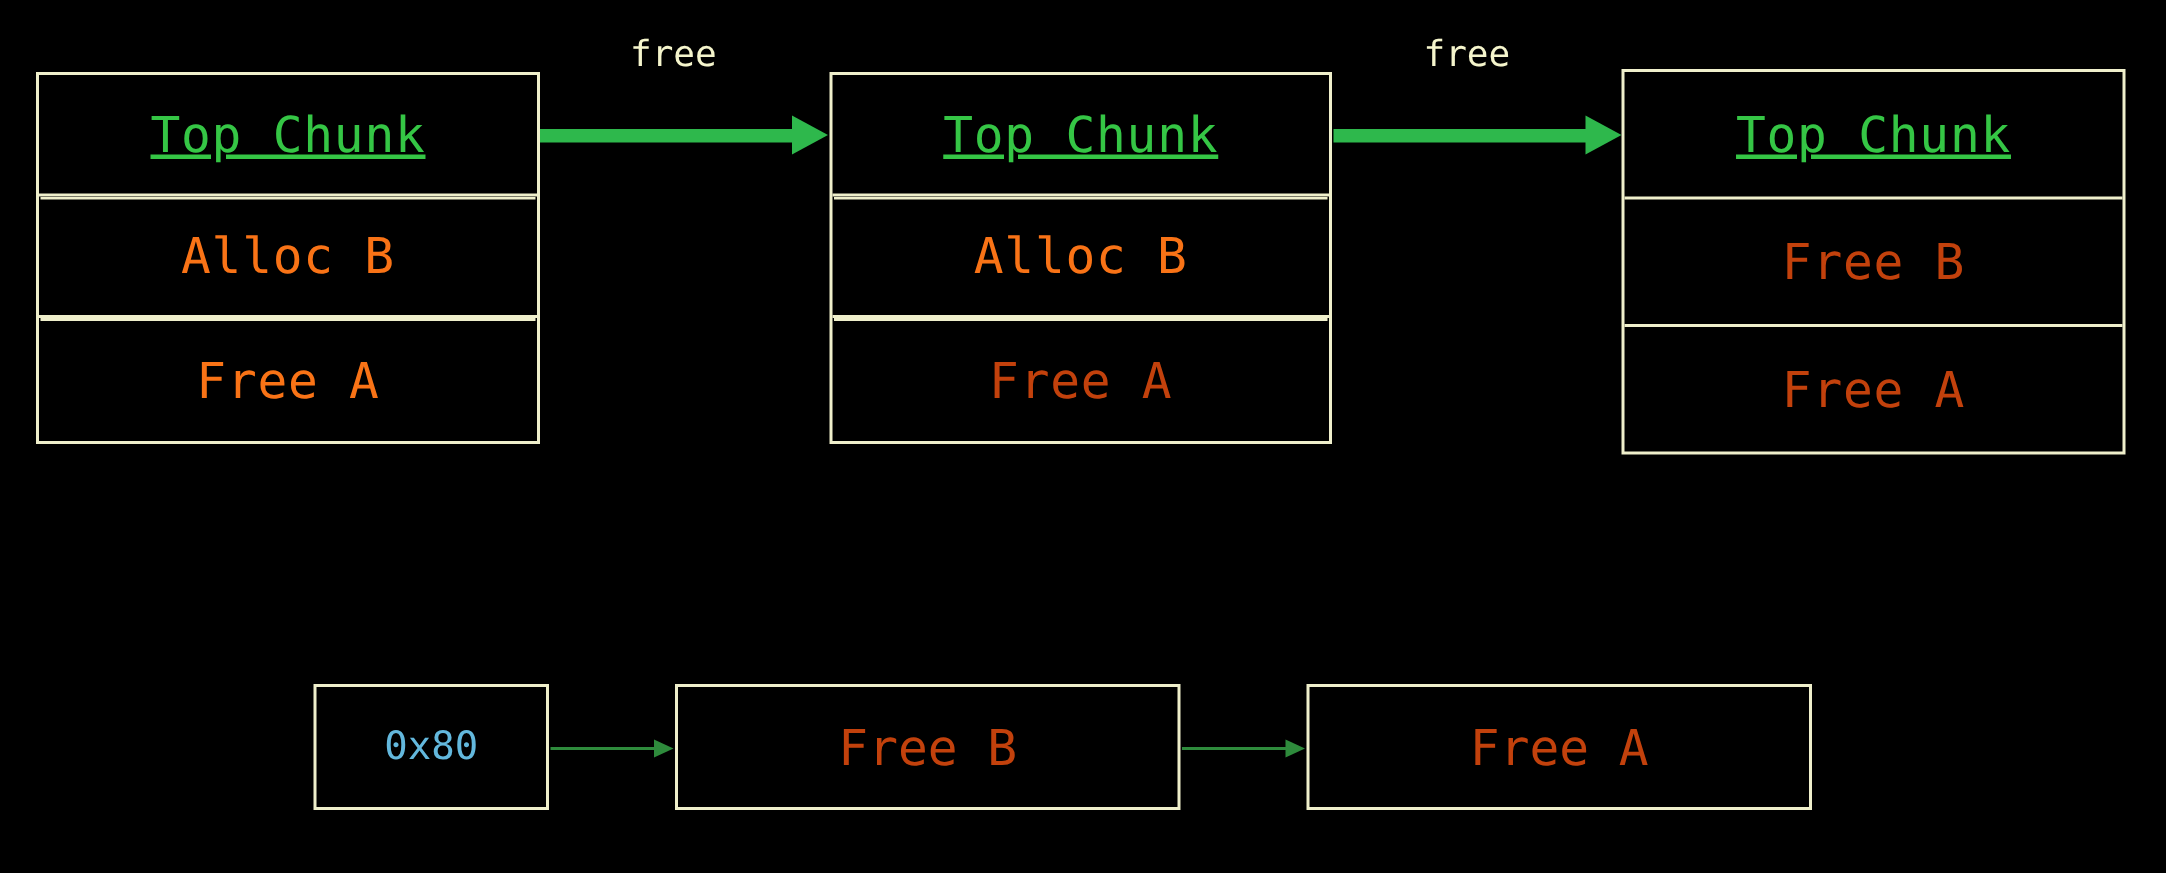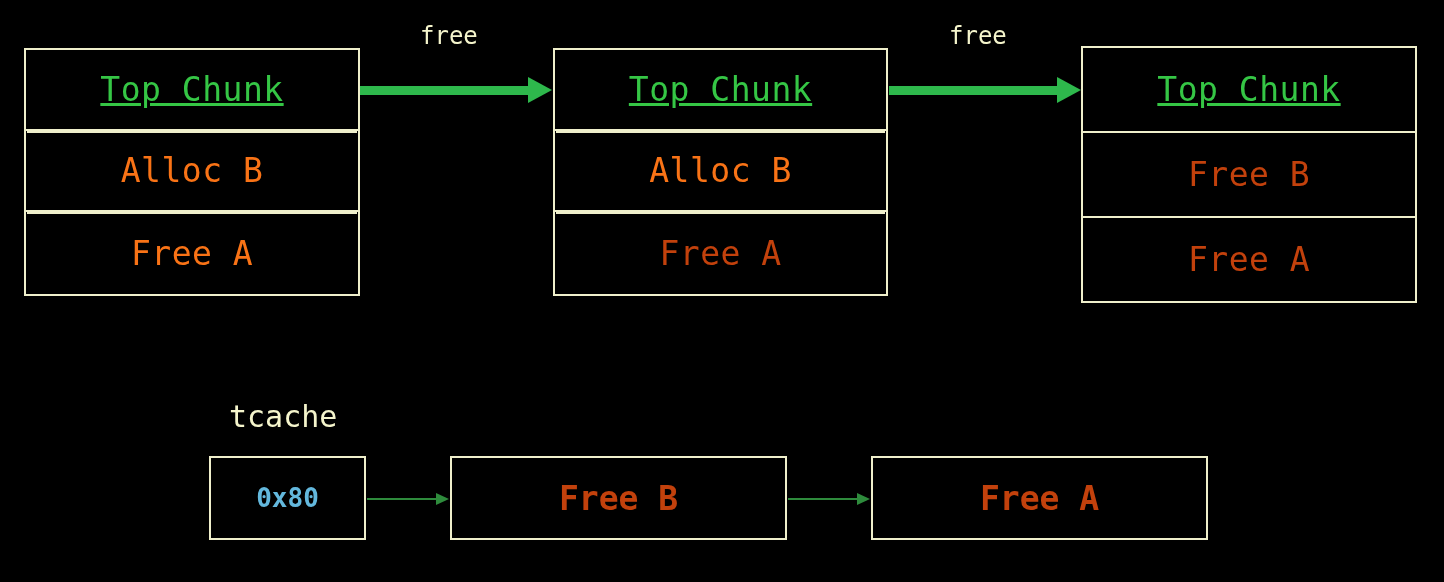--- a/index.html
+++ b/index.html
@@ -106,21 +106,20 @@
   }
   .tcache-box {
     position: absolute;
     box-sizing: border-box;
     border: 2px solid #efefcb;
     background: #000000;
     display: flex;
     align-items: center;
     justify-content: center;
     white-space: nowrap;
-    font-weight: bold;
   }
 </style>
 </head>
 <body>
 
 <div id="canvas">
 
   <div class="heap-block" style="left:24px; top:48px; width:336px; height:248px;">
     <div class="heap-cell sep-double c-green" style="height:81px; font-size:33px;">Top Chunk</div>
     <div class="heap-cell sep-double c-orange" style="height:81px; font-size:33px;">Alloc B</div>
@@ -144,21 +143,20 @@
     <div class="shaft" style="width:170px;"></div>
     <div class="head" style="left:168px;"></div>
   </div>
 
   <div class="heap-block" style="left:1081px; top:46px; width:336px; height:257px;">
     <div class="heap-cell sep-single c-green" style="height:85px; font-size:33px;">Top Chunk</div>
     <div class="heap-cell sep-single c-red" style="height:85px; font-size:33px;">Free B</div>
     <div class="heap-cell c-red" style="height:83px; font-size:33px;">Free A</div>
   </div>
 
-  <div class="tcache-label" style="left:229px; top:399px;">tcache</div>
 
   <div class="tcache-box c-blue" style="left:209px; top:456px; width:157px; height:84px; font-size:26px;">0x80</div>
 
   <div class="arrow-thin" style="left:367px; top:498px; width:84px;">
     <div class="shaft" style="width:70px;"></div>
     <div class="head" style="left:69px;"></div>
   </div>
 
   <div class="tcache-box c-red" style="left:450px; top:456px; width:337px; height:84px; font-size:33px;">Free B</div>
 

